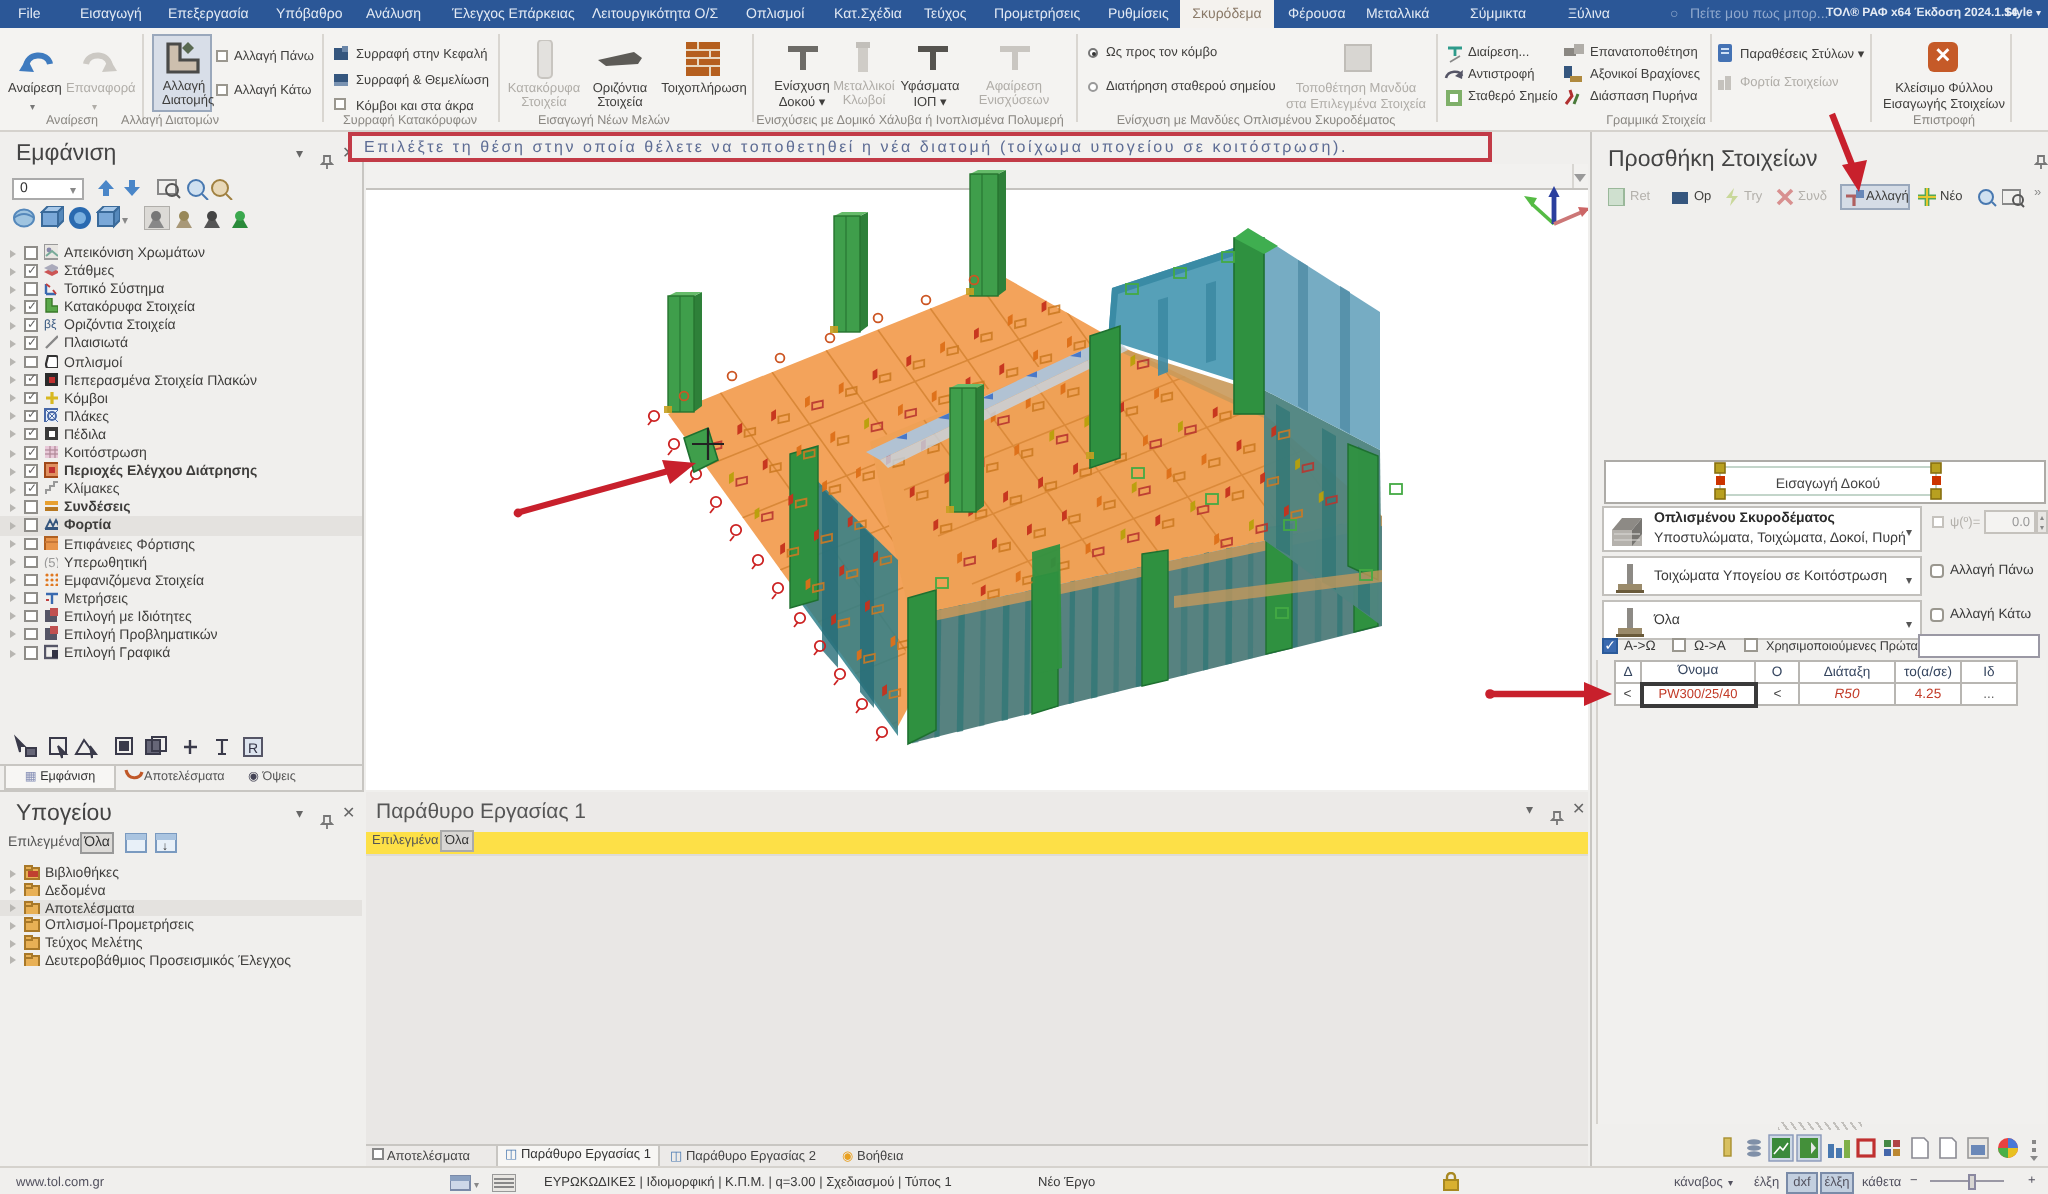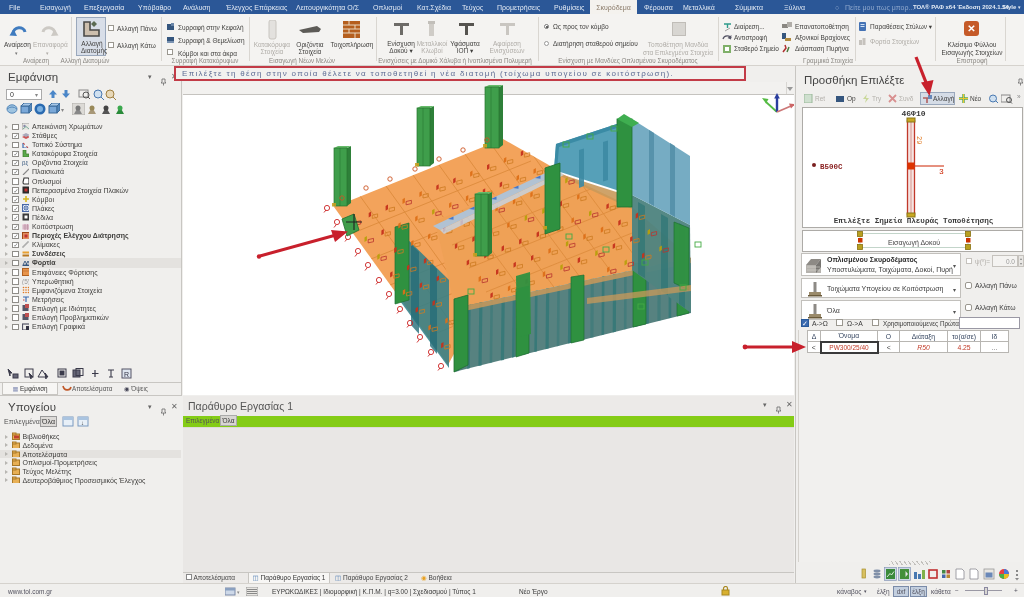--- a/index.html
+++ b/index.html
@@ -23,21 +23,21 @@
 .ptitle { font-size:11.5px; color:#444; }
 .tree { font-size:7px; color:#3e3d3b; }
 .trow { position:relative; height:9.1px; line-height:9.1px; white-space:nowrap; }
 .texp { display:inline-block; width:0; height:0; border-top:2.5px solid transparent; border-bottom:2.5px solid transparent; border-left:3.5px solid #b8b6b2; margin:0 4px 0 5px; }
 .tcb { display:inline-block; width:6.5px; height:6.5px; border:1px solid #8f8d89; background:#fff; vertical-align:-1px; margin-right:3px; position:relative; }
 .tcb.c::after { content:"✓"; position:absolute; left:0.5px; top:-1.5px; font-size:6px; color:#666; }
 .ticon { display:inline-block; width:7.5px; height:7.5px; vertical-align:-1px; margin-right:3px; }
 
 #viewport { position:absolute; left:183px; top:82px; width:611px; height:313px; background:#fff; }
 
-#workpanel { position:absolute; left:183px; top:396px; width:611px; height:187px; background:#84cc16; }
+#workpanel { position:absolute; left:183px; top:396px; width:611px; height:187px; background:#fde047; }
 
 #rightpanel { position:absolute; left:795px; top:66px; width:229px; height:517px; background:#f0efed; border-left:1px solid #c8c6c2; }
 
 #statusbar { position:absolute; left:0; top:583px; width:1024px; height:14px; background:#f0efed; border-top:1px solid #d5d2cd; font-size:6.5px; color:#53525f; }
 .abs { position:absolute; }
 </style>
 </head>
 <body>
 <div id="app">
   <div id="menubar">
@@ -851,21 +851,21 @@
     <div class="abs" style="left:0;top:31px;width:611px;height:145px;background:#e9e7e5;border-top:1px solid #dddbd8"></div>
 
     <div class="abs" style="left:0;top:176px;width:611px;height:11px;background:#eceae8;border-top:1px solid #c8c6c2">
       <span class="abs" style="left:3px;top:1px;font-size:6.5px;color:#444"><span style="display:inline-block;width:6px;height:6px;border:1px solid #888;background:#fff"></span> Αποτελέσματα</span>
       <span class="abs" style="left:65px;top:0;width:82px;height:11px;background:#f7f6f4;border:1px solid #c8c6c2;border-top:none;font-size:6.5px;color:#333;text-align:center;line-height:10px"><span style="color:#4878b0">◫</span> Παράθυρο Εργασίας 1</span>
       <span class="abs" style="left:152px;top:1px;font-size:6.5px;color:#444"><span style="color:#4878b0">◫</span> Παράθυρο Εργασίας 2</span>
       <span class="abs" style="left:238px;top:1px;font-size:6.5px;color:#444"><span style="color:#e8a020">◉</span> Βοήθεια</span>
     </div>
   </div>
   <div id="rightpanel">
-    <div class="ptitle abs" style="left:8px;top:8px">Προσθήκη Επιλέξτε</div>
+    <div class="ptitle abs" style="left:8px;top:8px">Προσθήκη Στοιχείων</div>
     <div class="abs" style="left:221px;top:6px"><svg width="7" height="8" viewBox="0 0 7 8">
           <path d="M2 1 L5 1 L5 4 L6 5 L1 5 L2 4 Z M3.5 5 L3.5 7.5" stroke="#777" fill="none" stroke-width="0.9"></path>
         </svg></div>
 
     <div class="abs" style="left:0;top:26px;width:229px;height:15px;font-size:6.5px;color:#b3b0ab">
       <svg class="abs" style="left:8px;top:2px" width="9" height="9">
           <rect x="0" y="0" width="8" height="9" fill="#cfe0cf" stroke="#9ab89a"></rect>
         </svg>
       <span class="abs" style="left:19px;top:3px">Ret</span>
       <svg class="abs" style="left:40px;top:2px" width="9" height="9">
@@ -896,36 +896,20 @@
           <line x1="8" y1="7" x2="10" y2="9" stroke="#4878b0"></line>
         </svg>
       <svg class="abs" style="left:205px;top:2px" width="12" height="10">
           <rect x="0" y="1" width="9" height="7" fill="none" stroke="#888"></rect>
           <circle cx="8" cy="6" r="2.5" fill="none" stroke="#555"></circle>
           <line x1="9.5" y1="8" x2="11" y2="9.5" stroke="#555"></line>
         </svg>
       <span class="abs" style="left:221px;top:1px;color:#888">»</span>
     </div>
 
-    <div class="abs" style="left:6px;top:41px;width:221px;height:121px;background:#fff;border:1px solid #adaba7">
-      <div class="abs" style="left:0px;top:1px;width:221px;text-align:center;font-family:'Liberation Mono',monospace;font-size:8px;font-weight:bold;color:#3a3a3a">46Φ10</div>
-      <svg class="abs" style="left:0;top:0" width="219" height="119">
-        <rect x="104.5" y="12.5" width="7" height="94" fill="#f6e4e2" stroke="#c1392b" stroke-width="1.3"></rect>
-        <line x1="108" y1="14" x2="108" y2="105" stroke="#e0b0aa" stroke-width="1.5"></line>
-        <rect x="104" y="10" width="8" height="4" fill="#c8a822" stroke="#8a7416"></rect>
-        <rect x="104" y="105" width="8" height="4" fill="#c8a822" stroke="#8a7416"></rect>
-        <line x1="112" y1="58" x2="141" y2="58" stroke="#cc2200" stroke-width="1"></line>
-        <rect x="104.5" y="54.5" width="7" height="7" fill="#dd3300"></rect>
-        <text x="136" y="66" font-size="8" fill="#cc2200" font-family="Liberation Mono,monospace">3</text>
-        <text x="114" y="28" font-size="7" fill="#e07820" font-family="Liberation Mono,monospace" transform="rotate(90 114 28)">29</text>
-        <circle cx="11" cy="57" r="2" fill="#7a1f1f"></circle>
-        <text x="17" y="60.5" font-size="7.5" font-weight="bold" fill="#8a2020" font-family="Liberation Mono,monospace">B500C</text>
-      </svg>
-      <div class="abs" style="left:0px;top:109px;width:221px;text-align:center;font-family:'Liberation Mono',monospace;font-size:7.6px;font-weight:bold;color:#3a3a3a;white-space:nowrap">Επιλέξτε Σημεία Πλευράς Τοποθέτησης</div>
-    </div>
 
     <div class="abs" style="left:6px;top:164px;width:221px;height:22px;background:#fff;border:1px solid #adaba7">
       <svg class="abs" style="left:0;top:0" width="219" height="20">
         <rect x="57" y="2.5" width="108" height="14" fill="#fff" stroke="#aac4b4" stroke-width="0.7"></rect>
         <rect x="54.5" y="0.5" width="5" height="5" fill="#b8a020" stroke="#887010" stroke-width="0.8"></rect>
         <rect x="162.5" y="0.5" width="5" height="5" fill="#b8a020" stroke="#887010" stroke-width="0.8"></rect>
         <rect x="54.5" y="13.5" width="5" height="5" fill="#b8a020" stroke="#887010" stroke-width="0.8"></rect>
         <rect x="162.5" y="13.5" width="5" height="5" fill="#b8a020" stroke="#887010" stroke-width="0.8"></rect>
         <rect x="55" y="7" width="4.5" height="4.5" fill="#cc3300"></rect>
         <rect x="163" y="7" width="4.5" height="4.5" fill="#cc3300"></rect>

